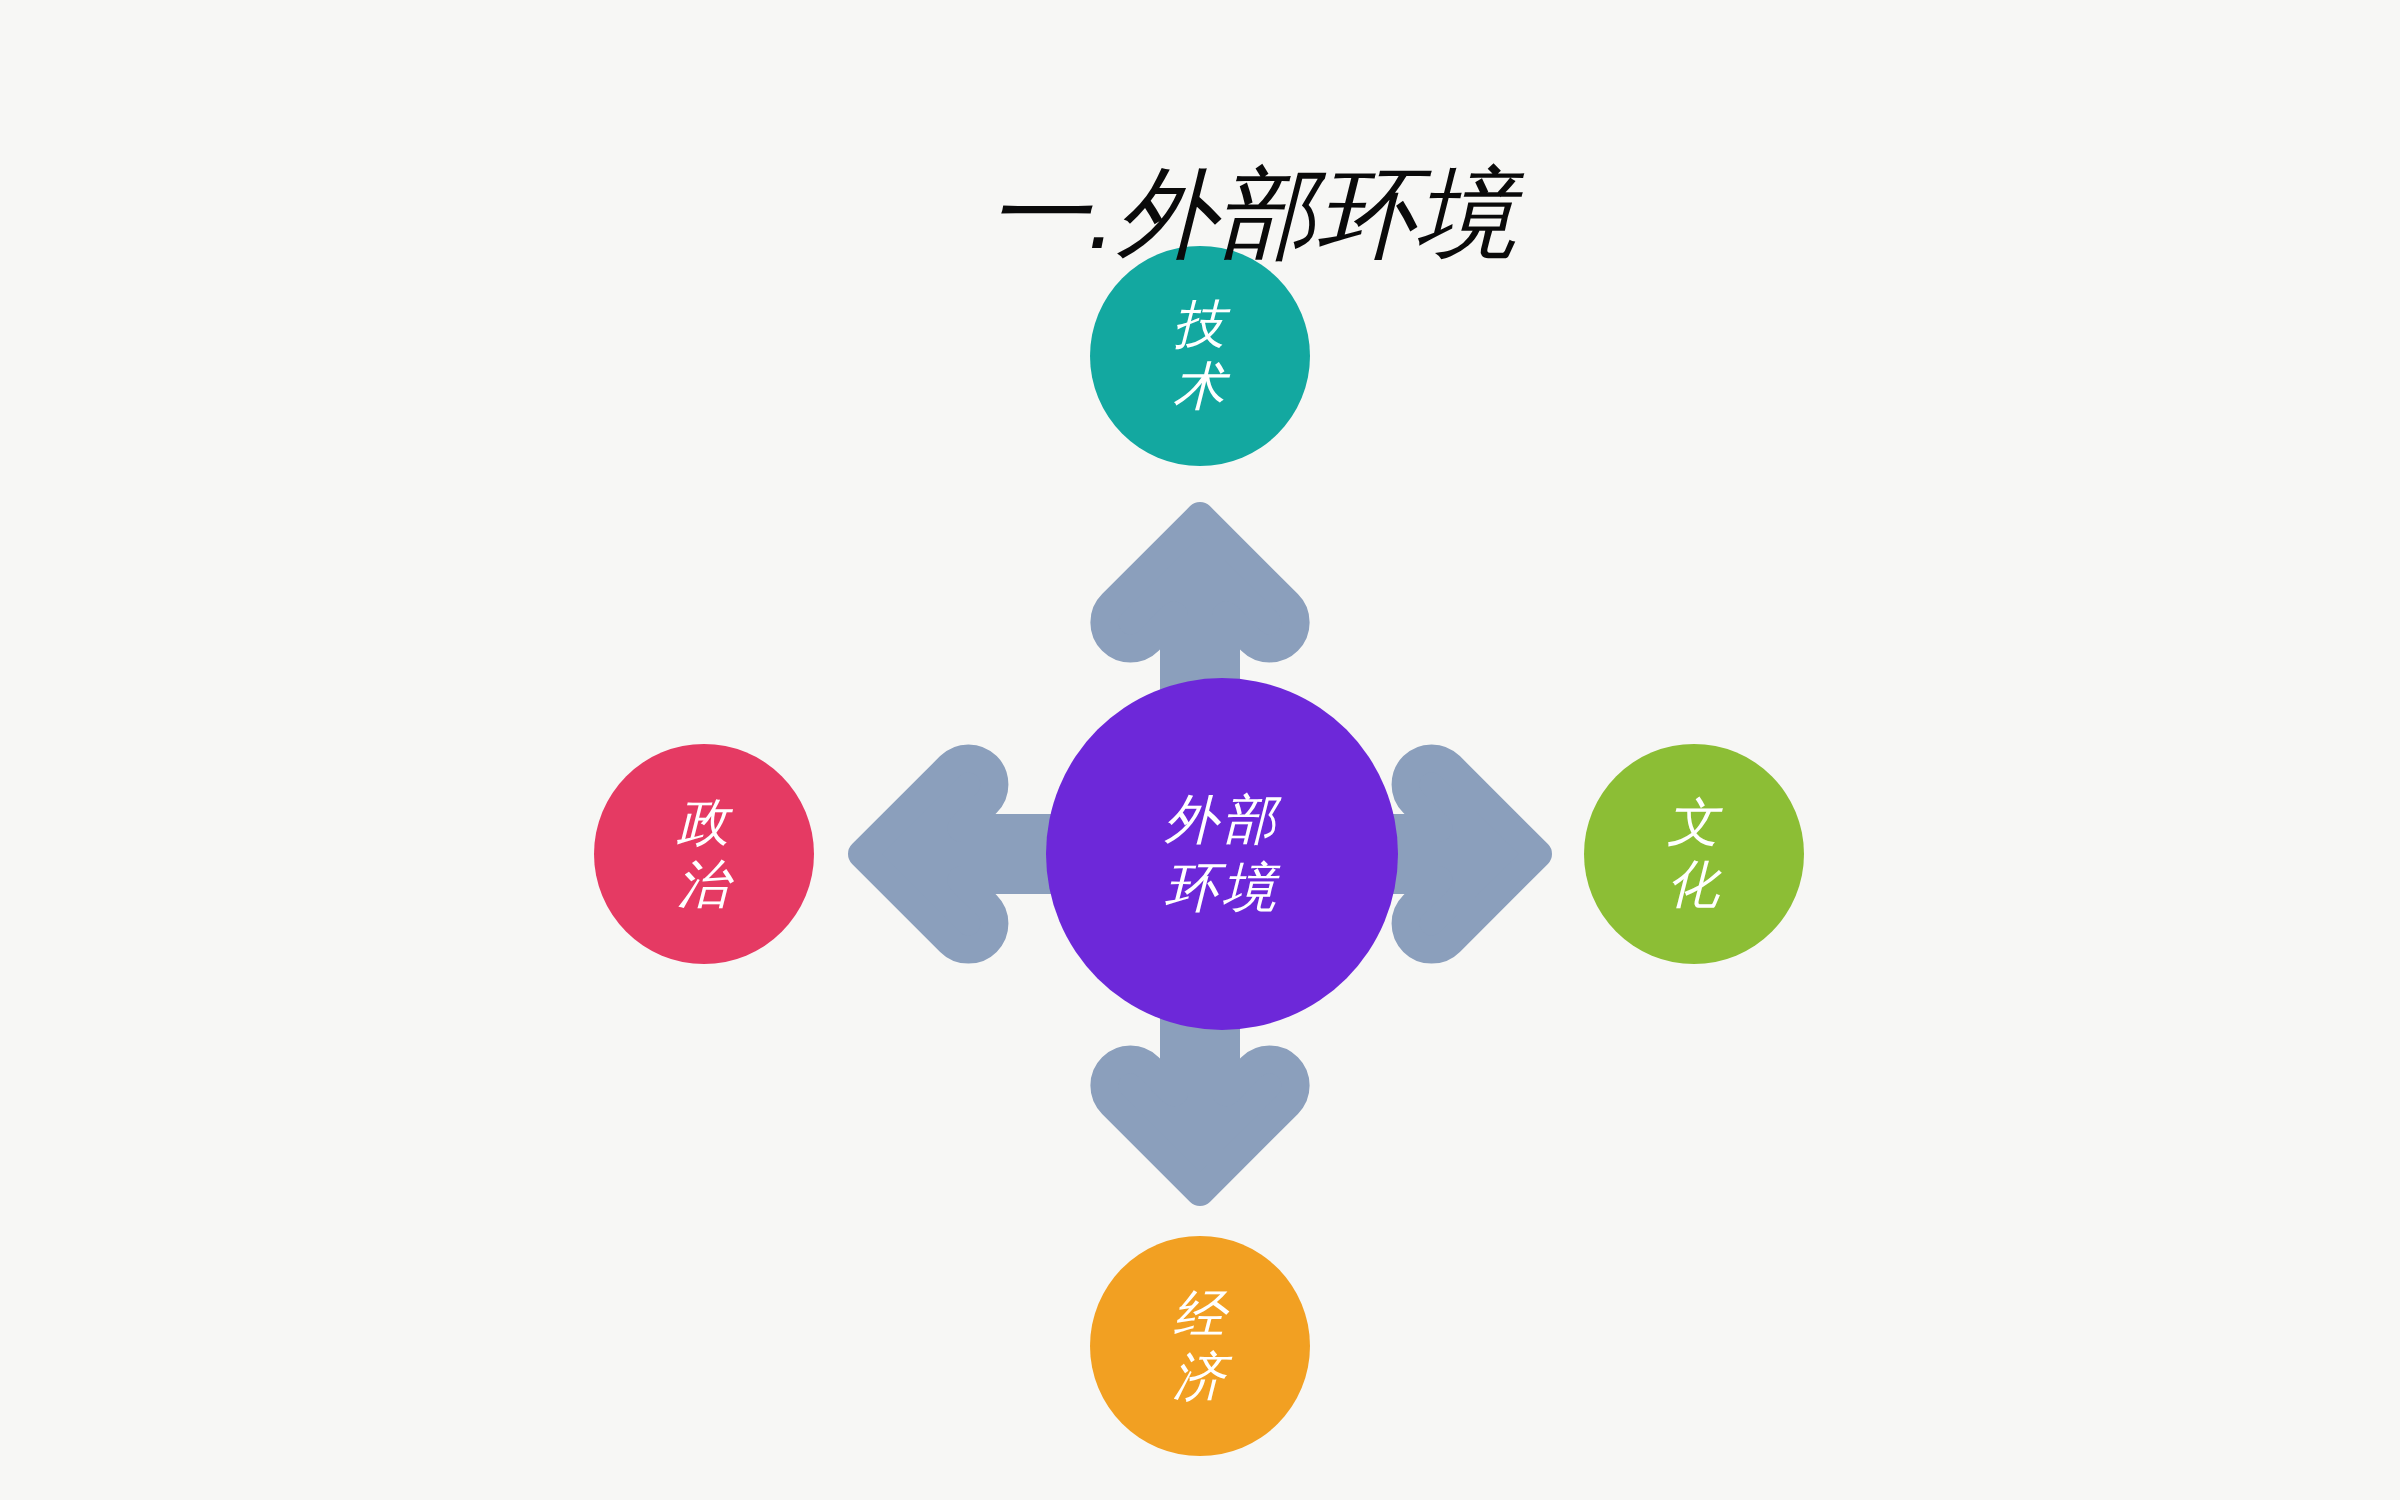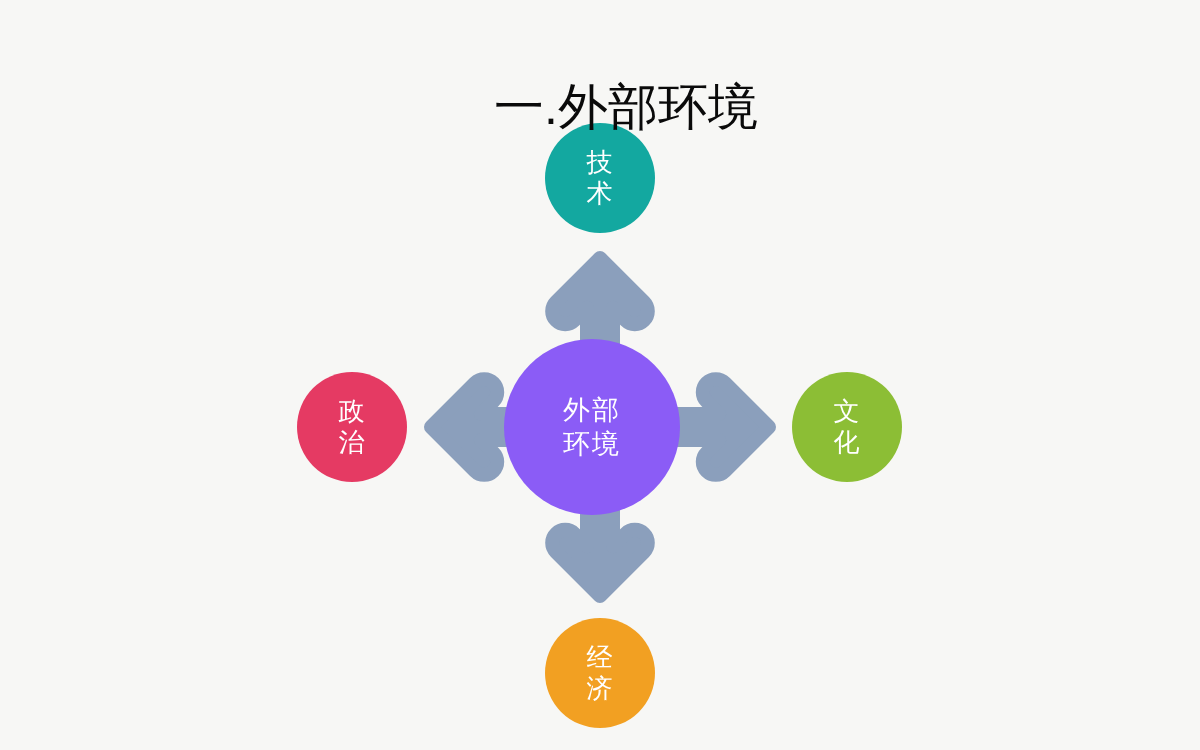--- a/index.html
+++ b/index.html
@@ -13,20 +13,21 @@
     font-family: "Liberation Sans", "DejaVu Sans", sans-serif;
     overflow: hidden;
     position: relative;
   }
 
   #slide {
     position: relative;
     width: 1084px;
     height: 750px;
     background: #f7f7f5;
+    font-style: italic;
   }
 
   
   #slide-title {
     position: absolute;
     left: 0;
     top: 78px;
     width: 1200px;
     text-align: center;
     padding-left: 52px;
@@ -74,23 +75,23 @@
     font-weight: 400;
     line-height: 1.12;
     letter-spacing: 1px;
     white-space: pre-line;
     user-select: none;
   }
 
   #node-center {
     width: 176px;
     height: 176px;
-    left: 504px;
+    left: 523px;
     top: 339px;
-    background: #8b5cf6;
+    background: #6d28d9;
     z-index: 20;
   }
   #node-center .node-label {
     font-size: 27px;
     line-height: 1.26;
     letter-spacing: 2px;
   }
 
   #node-top {
     width: 110px;

